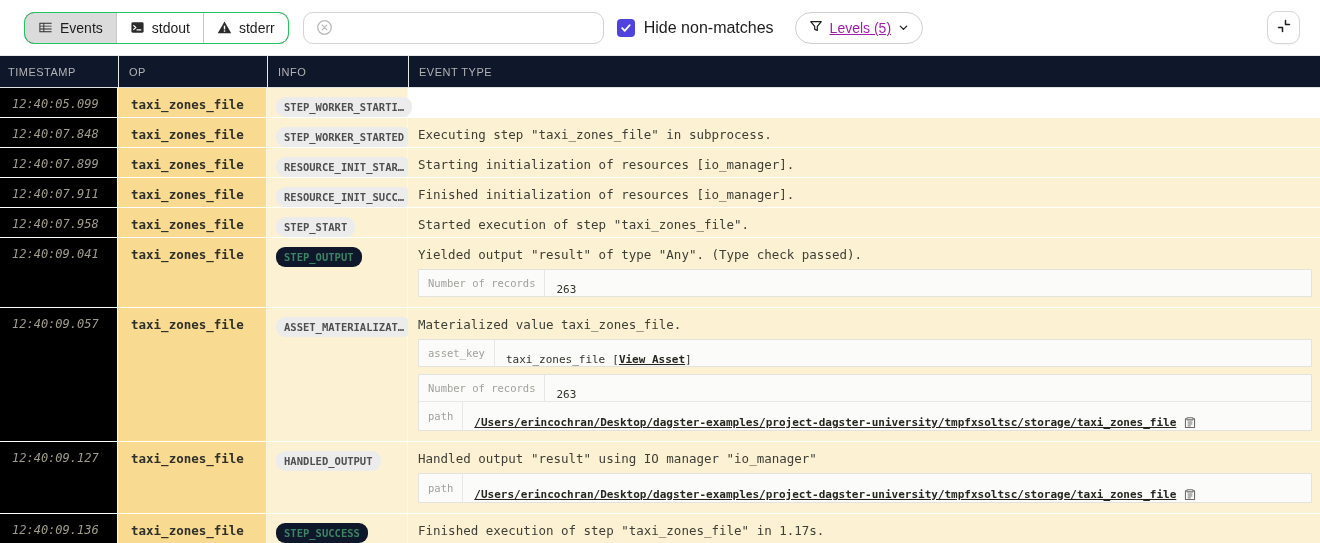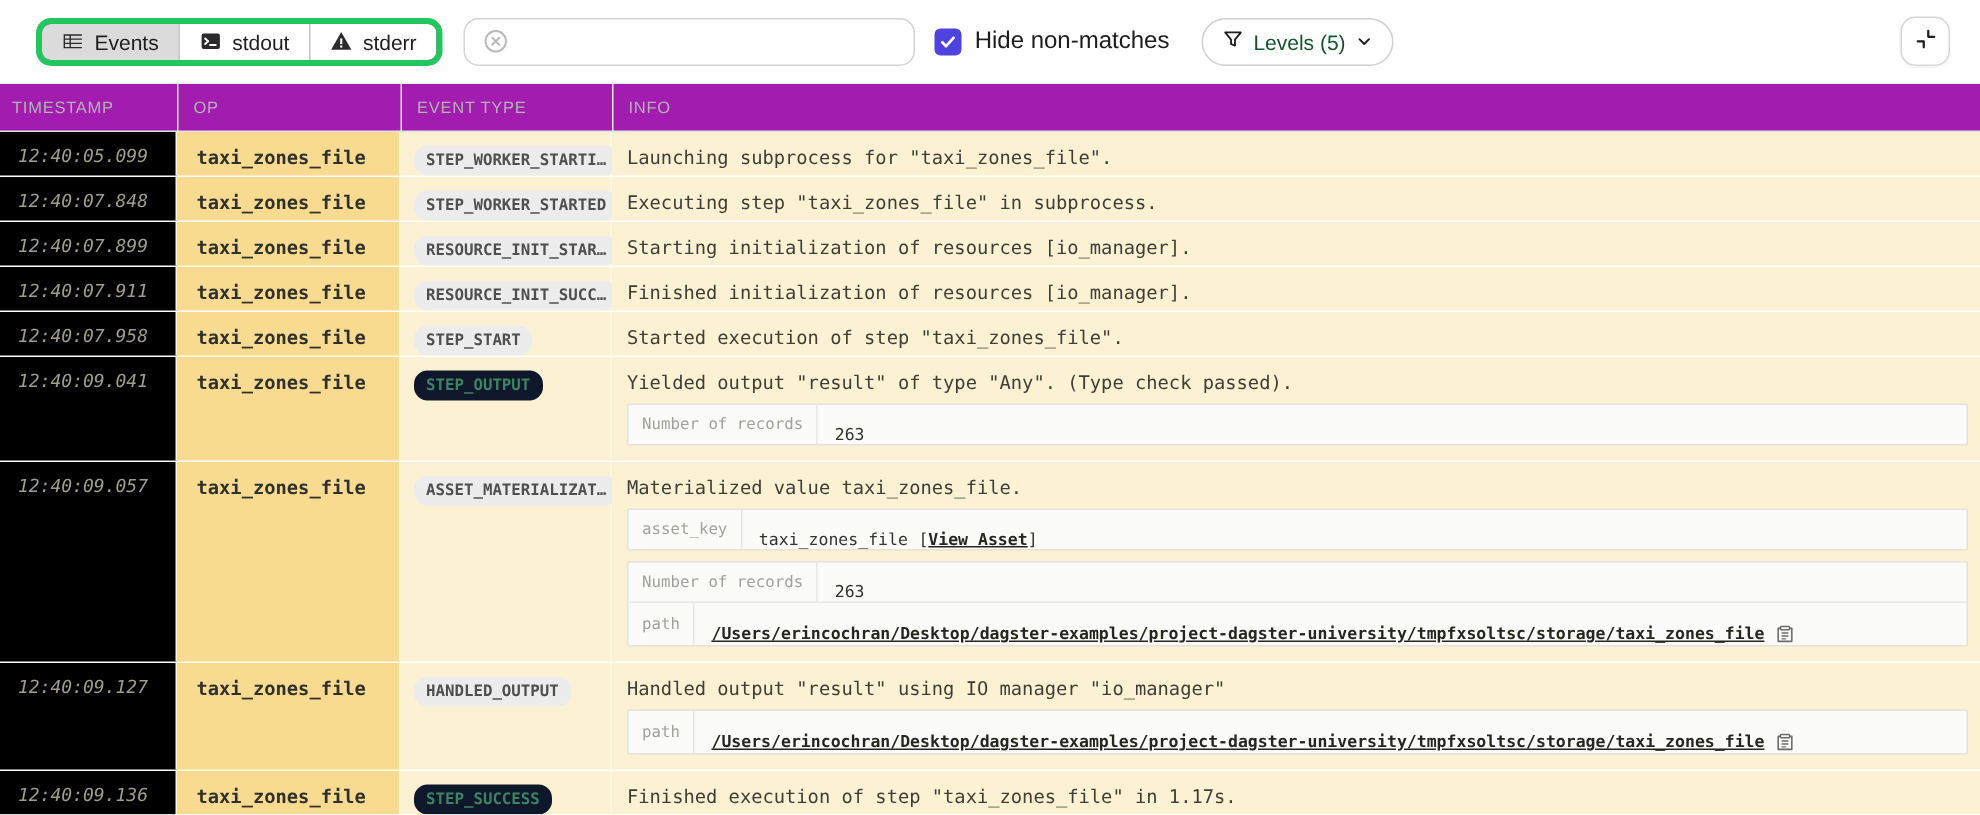--- a/index.html
+++ b/index.html
@@ -3,21 +3,21 @@
 <meta charset="utf-8">
 <style>
   * { margin:0; padding:0; box-sizing:border-box; }
   html,body { width:1320px; height:543px; overflow:hidden; background:#fff;
     font-family:"Liberation Sans", sans-serif; }
   .mono { font-family:"DejaVu Sans Mono", monospace; }
 
   
   .toolbar { height:56px; display:flex; align-items:center; padding:0 20px 0 24px;
     border-bottom:1px solid #e9e9e9; background:#fff; }
-  .seg-group { display:flex; height:32px; border:4px solid #22c55e; border-radius:10px;
+  .seg-group { display:flex; height:32px; border:1px solid #22c55e; border-radius:10px;
     overflow:hidden; background:#14532d; }
   .seg { display:flex; align-items:center; gap:7px; padding:0 13px; font-size:14px;
     color:#1d1d1d; background:#fff; border:none; border-right:1px solid #c9c9c9;
     cursor:pointer; font-family:inherit; }
   .seg:last-child { border-right:none; }
   .seg.active { background:#dbdbdb; }
   .seg svg { display:block; }
 
   .search-box { margin-left:14px; width:301px; height:32px; border:1px solid #d3d3d3;
     border-radius:10px; display:flex; align-items:center; padding:0 10px 0 12px; background:#fff; }
@@ -25,30 +25,30 @@
     font-family:"Liberation Sans", sans-serif; background:transparent; }
   .clear-btn { border:none; background:none; cursor:pointer; display:flex; padding:0; }
 
   .chk-row { margin-left:13px; display:flex; align-items:center; gap:9px; cursor:pointer; }
   .checkbox { width:18px; height:18px; border-radius:4px; background:#4f43dd;
     display:flex; align-items:center; justify-content:center; }
   .chk-label { font-size:16px; color:#1d1d1d; }
 
   .levels-btn { margin-left:21px; height:32px; display:flex; align-items:center; gap:7px;
     padding:0 13px; border:1px solid #cfcfcf; border-radius:16px; background:#fff;
-    font-size:14px; color:#14532d; cursor:pointer; font-family:inherit; }
+    font-size:14px; color:#a21caf; cursor:pointer; font-family:inherit;text-decoration:underline; }
 
   .spacer { flex:1; }
   .collapse-btn { width:33px; height:33px; border:1px solid #d6d6d6; border-radius:10px;
     background:#fff; display:flex; align-items:center; justify-content:center; cursor:pointer;
     box-shadow:0 1px 2px rgba(0,0,0,.05); }
 
   
   .thead { display:grid; grid-template-columns:118px 149px 141px 1fr; height:32px;
-    align-items:center; border-bottom:1px solid #e3e3e3; background:#a21caf; }
+    align-items:center; border-bottom:1px solid #e3e3e3; background:#0f172a; }
   .th { font-size:11px; letter-spacing:.5px; color:#b3b3b3; padding-left:10px;
     border-left:1px solid #e9e9e9; line-height:32px; height:32px; }
   .th:first-child { border-left:none; padding-left:8px; }
 
   .tbody { height:455px; overflow:hidden; }
   .row { display:grid; grid-template-columns:118px 149px 141px 1fr; border-bottom:1px solid #fff; }
   .cell { padding-top:9px; }
   .cell-ts { background:#000000; padding-left:12px; border-right:1px solid #fdf6e3;
     font-size:12px; color:#a09d8d;font-style:italic; }
   .cell-op { background:#f8da90; padding-left:13px; border-right:1px solid #fdf6e3;
@@ -153,32 +153,29 @@
           <path d="M9.5 2.5v4h4" fill="none" stroke="#1d1d1d" stroke-width="1.5" stroke-linecap="round" stroke-linejoin="round"></path>
           <path d="M6.5 13.5v-4h-4" fill="none" stroke="#1d1d1d" stroke-width="1.5" stroke-linecap="round" stroke-linejoin="round"></path>
         </svg>
     </span>
   </button>
 </div>
 
 <div class="thead">
   <div class="th">TIMESTAMP</div>
   <div class="th">OP</div>
+  <div class="th">INFO</div>
   <div class="th">EVENT TYPE</div>
-  <div class="th">INFO</div>
 </div>
 
 <div class="tbody" id="tbody">
     <div class="row">
       <div class="cell cell-ts mono">12:40:05.099</div>
       <div class="cell cell-op mono">taxi_zones_file</div>
       <div class="cell cell-et"><span class="badge mono gray">STEP_WORKER_STARTI…</span></div>
-      <div class="cell cell-info mono">
-        <div>Launching subprocess for "taxi_zones_file".</div>
-      </div>
     </div>
     <div class="row">
       <div class="cell cell-ts mono">12:40:07.848</div>
       <div class="cell cell-op mono">taxi_zones_file</div>
       <div class="cell cell-et"><span class="badge mono gray">STEP_WORKER_STARTED</span></div>
       <div class="cell cell-info mono">
         <div>Executing step "taxi_zones_file" in subprocess.</div>
       </div>
     </div>
     <div class="row">

